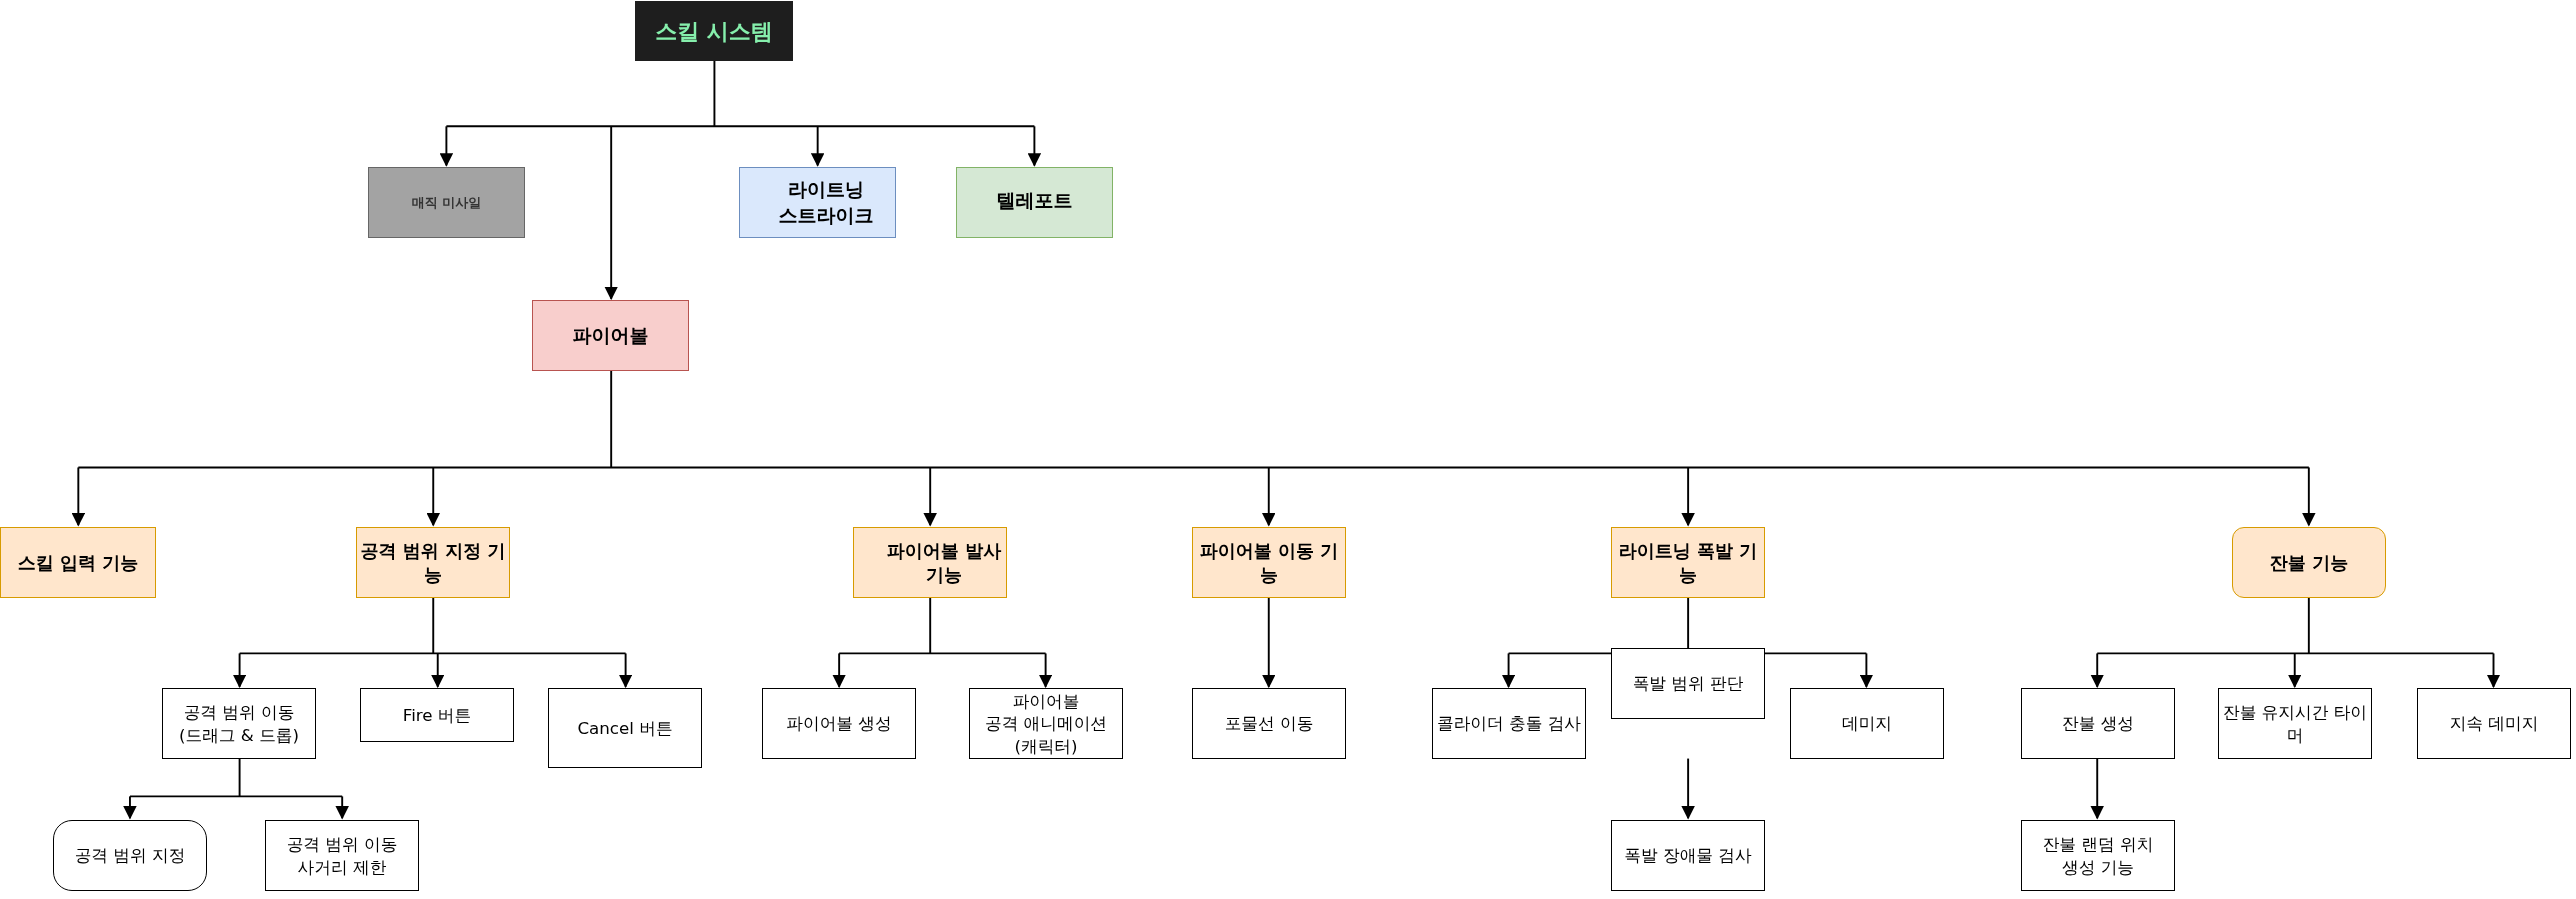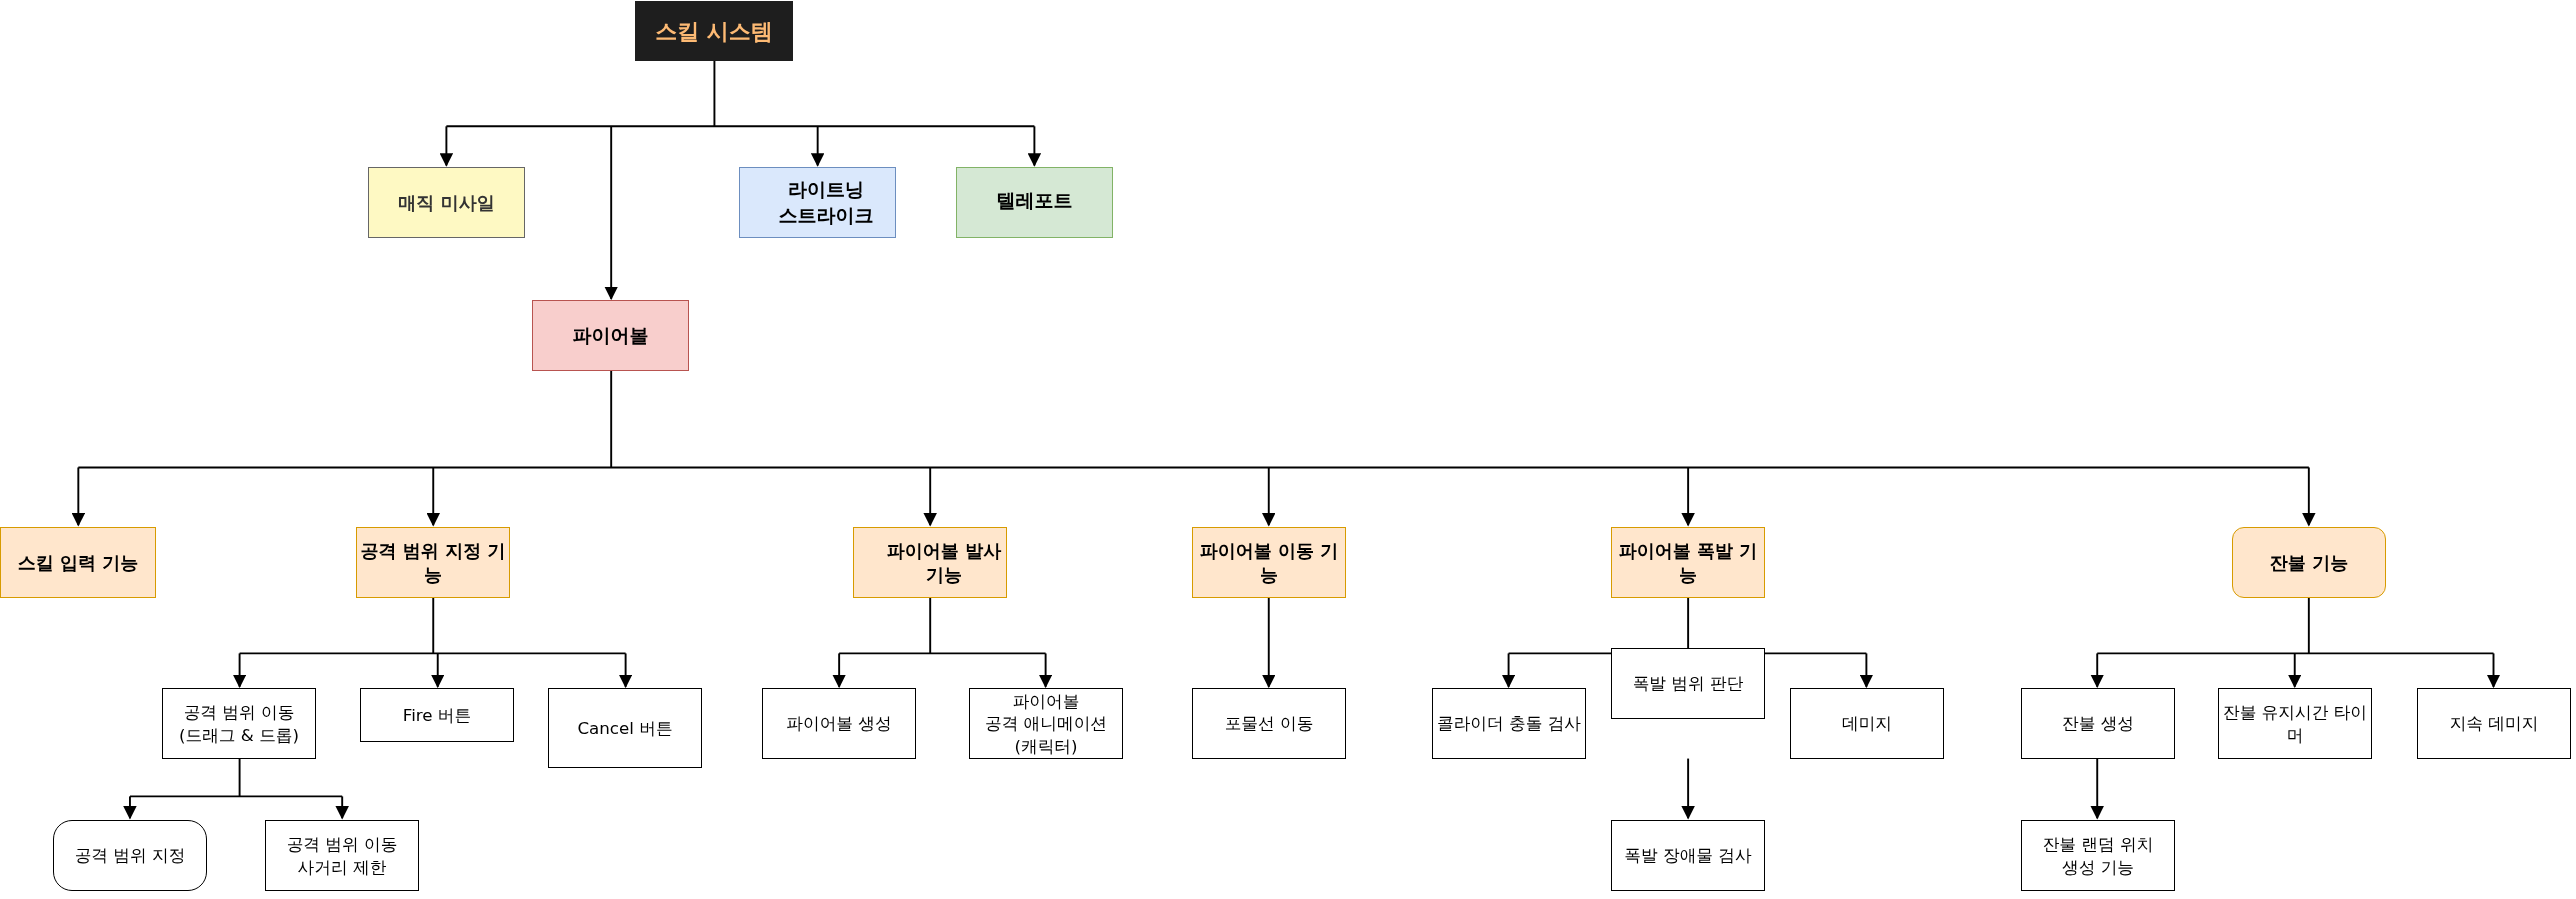--- a/index.html
+++ b/index.html
@@ -11,24 +11,24 @@
   #edges{position:absolute;left:0;top:0;width:2576px;height:899px;pointer-events:none;}
   .node{
     position:absolute;box-sizing:border-box;
     display:flex;align-items:center;justify-content:center;
     text-align:center;line-height:1.32;
     white-space:pre-line;
     font-size:16.7px;color:#000000;
     border:1.9px solid #000000;background:#ffffff;
   }
   .node.root{
-    background:#1e1e1e;border:1.9px solid #1e1e1e;color:#fdba74;
+    background:#1e1e1e;border:1.9px solid #1e1e1e;color:#86efac;
     font-weight:bold;font-size:22px;
   }
-  .node.gray{background:#fef9c3;border-color:#666666;color:#333333;font-weight:bold;font-size:18px;}
+  .node.gray{background:#a3a3a3;border-color:#666666;color:#333333;font-weight:bold;font-size:13px;}
   .node.blue{background:#dae8fc;border-color:#6c8ebf;color:#000000;font-weight:bold;font-size:19px;padding-left:17px;}
   .node.green{background:#d5e8d4;border-color:#82b366;color:#000000;font-weight:bold;font-size:19px;font-family:Liberation Mono, monospace;}
   .node.pink{background:#f8cecc;border-color:#b85450;color:#000000;font-weight:bold;font-size:19px;}
   .node.orange{background:#ffe6cc;border-color:#d79b00;color:#000000;font-weight:bold;font-size:18px;}
   .node.plain{background:#ffffff;border-color:#000000;color:#000000;font-weight:normal;font-size:16.7px;}
 </style>
 </head>
 <body>
 
 <div id="canvas">
@@ -85,21 +85,21 @@
       <div class="node root" style="left: 635px; top: 1.3px; width: 158px; height: 60px;"><span>스킬 시스템</span></div>
       <div class="node gray" style="left: 368px; top: 167px; width: 157px; height: 71px;"><span>매직 미사일</span></div>
       <div class="node blue" style="left: 739px; top: 167px; width: 157px; height: 71px;"><span>라이트닝
 스트라이크</span></div>
       <div class="node green" style="left: 956px; top: 167px; width: 157px; height: 71px;"><span>텔레포트</span></div>
       <div class="node pink" style="left: 532px; top: 300px; width: 157px; height: 71px;"><span>파이어볼</span></div>
       <div class="node orange" style="left: 0px; top: 527px; width: 156px; height: 71px;"><span>스킬 입력 기능</span></div>
       <div class="node orange" style="left: 356px; top: 527px; width: 154px; height: 71px;"><span>공격 범위 지정 기능</span></div>
       <div class="node orange" style="left: 853px; top: 527px; width: 154px; height: 71px; padding-left: 28px;"><span>파이어볼 발사 기능</span></div>
       <div class="node orange" style="left: 1192px; top: 527px; width: 154px; height: 71px;"><span>파이어볼 이동 기능</span></div>
-      <div class="node orange" style="left: 1611px; top: 527px; width: 154px; height: 71px;"><span>파이어볼 폭발 기능</span></div>
+      <div class="node orange" style="left: 1611px; top: 527px; width: 154px; height: 71px;"><span>라이트닝 폭발 기능</span></div>
       <div class="node orange" style="left: 2232px; top: 527px; width: 154px; height: 71px; border-radius: 12px;"><span>잔불 기능</span></div>
       <div class="node plain" style="left: 162px; top: 688px; width: 154px; height: 71px;"><span>공격 범위 이동
 (드래그 &amp; 드롭)</span></div>
       <div class="node plain" style="left: 360px; top: 688px; width: 154px; height: 54px;"><span>Fire 버튼</span></div>
       <div class="node plain" style="left: 548px; top: 688px; width: 154px; height: 80px;"><span>Cancel 버튼</span></div>
       <div class="node plain" style="left: 762px; top: 688px; width: 154px; height: 71px;"><span>파이어볼 생성</span></div>
       <div class="node plain" style="left: 969px; top: 688px; width: 154px; height: 71px;"><span>파이어볼
 공격 애니메이션
 (캐릭터)</span></div>
       <div class="node plain" style="left: 1192px; top: 688px; width: 154px; height: 71px;"><span>포물선 이동</span></div>

